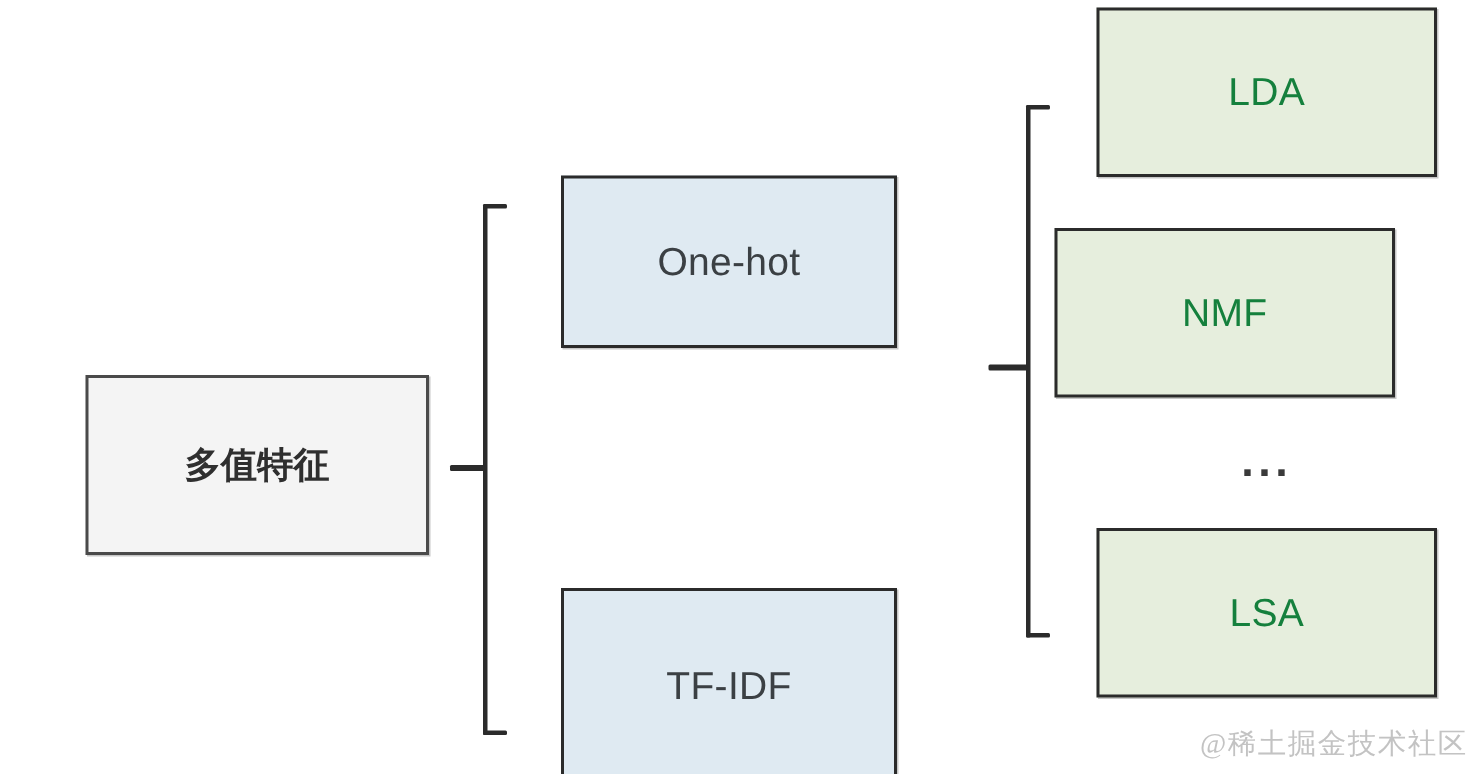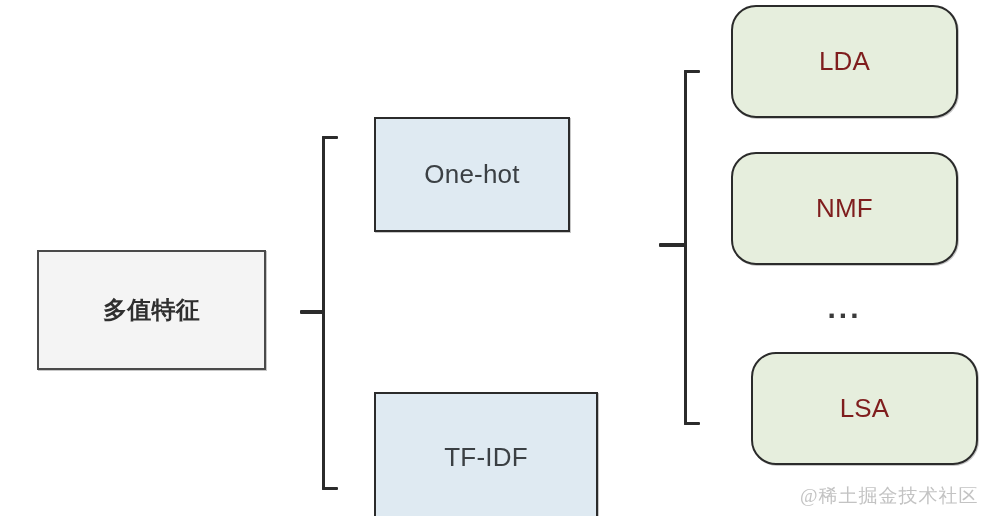--- a/index.html
+++ b/index.html
@@ -27,33 +27,33 @@
     text-align: center;
     color: #2f2f2f;
     letter-spacing: 0.2px;
     box-shadow: 1px 1px 0 rgba(0,0,0,0.22);
   }
   .node-source {
     background: #f4f4f4;
     border-color: #4a4a4a;
     font-size: 24px;
     font-weight: 700;
+    margin-left: 20px;
   }
   .node-encode {
     background: #dfeaf2;
     font-size: 26px;
     font-weight: 400;
     color: #3b4044;
   }
   .node-topic {
     background: #e6eedd;
     font-size: 26px;
     font-weight: 400;
-    color: #7f1d1d;
-    border-radius: 25px;
+    color: #15803d;
   }
 
   
   .bracket { position: absolute; }
   .bracket .spine {
     position: absolute;
     left: 0;
     top: 0;
     width: 3px;
     height: 100%;
@@ -107,46 +107,46 @@
     <span>多值特征</span>
   </div>
 
   <div class="bracket" style="left: 322px; top: 136px; height: 354px;">
     <div class="spine"></div>
     <div class="tick top"></div>
     <div class="tick bottom"></div>
     <div class="stem" style="left: -22px; width: 23px; top: 174px;"></div>
   </div>
 
-  <div class="node node-encode" style="left: 374px; top: 117px; width: 196px; height: 115px; background: rgb(223, 234, 242); align-items: center;">
+  <div class="node node-encode" style="left: 374px; top: 117px; width: 224px; height: 115px; background: rgb(223, 234, 242); align-items: center;">
     <span>One-hot</span>
   </div>
   <div class="node node-encode" style="left: 374px; top: 392px; width: 224px; height: 130px; background: rgb(223, 234, 242);">
     <span>TF-IDF</span>
   </div>
 
   <div class="bracket" style="left: 684px; top: 70px; height: 355px;">
     <div class="spine"></div>
     <div class="tick top"></div>
     <div class="tick bottom"></div>
     <div class="stem" style="left: -25px; width: 26px; top: 173px;"></div>
   </div>
 
   <div class="node node-topic" style="left: 731px; top: 5px; width: 227px; height: 113px; background: rgb(230, 238, 221);">
     <span>LDA</span>
   </div>
-  <div class="node node-topic" style="left: 731px; top: 152px; width: 227px; height: 113px; background: rgb(230, 238, 221);">
+  <div class="node node-topic" style="left: 703px; top: 152px; width: 227px; height: 113px; background: rgb(230, 238, 221);">
     <span>NMF</span>
   </div>
 
   <div class="ellipsis" style="left: 731px; top: 292px; width: 227px; height: 32px;">
     <span>...</span>
   </div>
 
-  <div class="node node-topic" style="left: 731px; top: 352px; width: 227px; height: 113px; background: rgb(230, 238, 221); margin-left: 20px;">
+  <div class="node node-topic" style="left: 731px; top: 352px; width: 227px; height: 113px; background: rgb(230, 238, 221);">
     <span>LSA</span>
   </div>
 
   <div class="watermark" style="left: 800px; top: 483px; color: rgb(195, 195, 195);">
     <span>@稀土掘金技术社区</span>
   </div>
 
 </div>
 
 </body></html>

